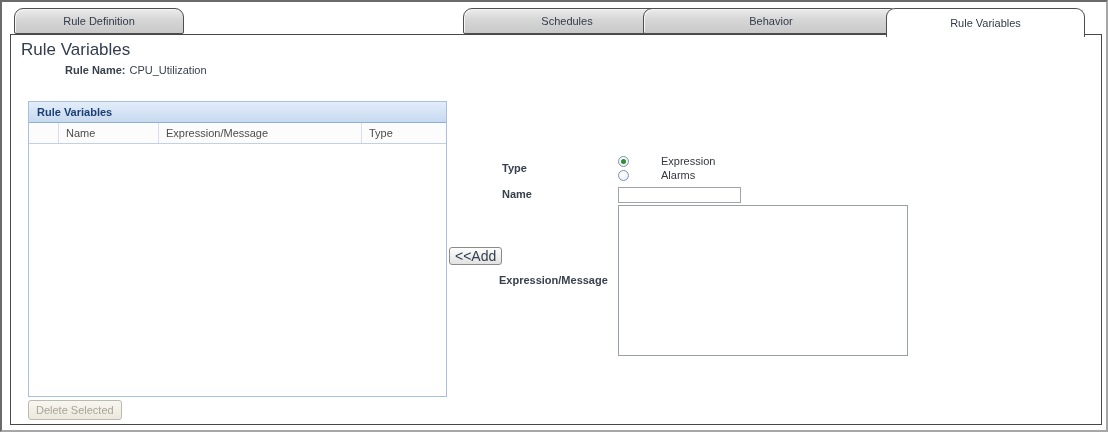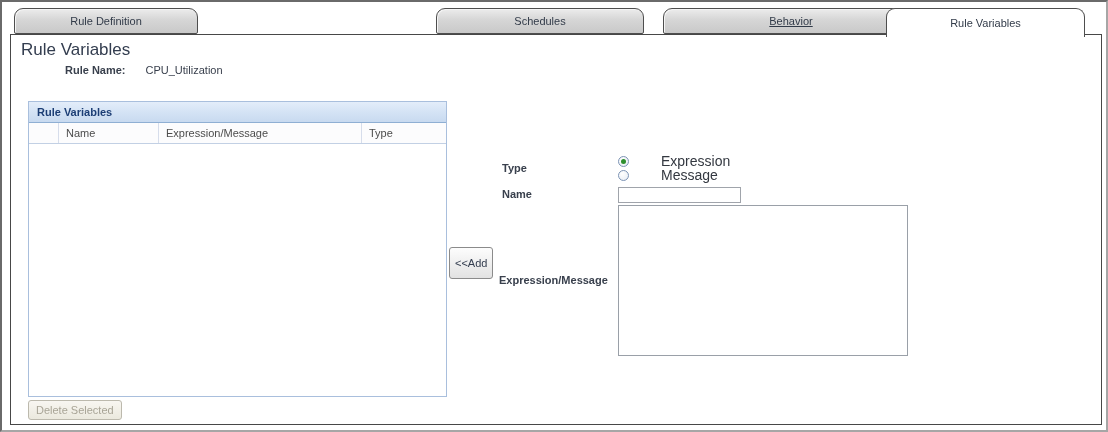--- a/index.html
+++ b/index.html
@@ -22,21 +22,21 @@
     height:29px; background:#fff; border-bottom:none;
     border-radius:9px 9px 0 0; z-index:5; box-shadow:none;
   }
   
   .content {
     position:absolute; left:8px; top:32px; width:1092px; height:391px;
     border:1px solid #474747; background:#fff; z-index:2;
   }
   .page-title { position:absolute; left:10px; top:5px; font-size:17px; color:#333d4f; }
   .meta-row { position:absolute; left:10px; font-size:11px; color:#39404d; }
-  .meta-row b { font-weight:bold; margin-right:20px;padding-left:44px; }
+  .meta-row b { font-weight:bold; margin-right:4px;padding-left:44px; }
   
   .panel {
     position:absolute; left:17px; top:66px; width:419px; height:296px;
     border:1px solid #a9bfdd; background:#fff; display:flex; flex-direction:column;
   }
   .panel-header {
     height:21px; line-height:20px; padding-left:8px;
     font-size:11px; font-weight:bold; color:#1c3e75;
     background:linear-gradient(180deg,#e3edfa 0%,#d3e2f4 55%,#c8daf0 100%);
     border-bottom:1px solid #8fafd3;
@@ -59,50 +59,50 @@
   .radio-row { position:absolute; left:607px; height:14px; display:flex; align-items:center; cursor:pointer; }
   .radio {
     width:11px; height:11px; border-radius:50%; border:1px solid #7d94b5;
     background:radial-gradient(circle at 35% 30%, #ffffff 0%, #eef2f7 70%, #d9e1ec 100%);
     display:inline-block; position:relative; margin-right:4px; flex:none;
   }
   .radio.selected::after {
     content:""; position:absolute; left:2px; top:2px; width:5px; height:5px;
     border-radius:50%; background:#2e8f2e;
   }
-  .radio-label { font-size:14px; color:#333840;padding-left:28px; }
+  .radio-label { font-size:11px; color:#333840;padding-left:28px; }
   .name-input {
     position:absolute; left:607px; top:152px; width:123px; height:16px;
     border:1px solid #a0a4ab; font-size:11px; padding:0 3px; background:#fff;
     font-family:"Liberation Sans",sans-serif;
   }
   .expr-area {
     position:absolute; left:607px; top:170px; width:290px; height:151px;
     border:1px solid #9aa0a8; resize:none; background:#fff;
     font-family:"Liberation Sans",sans-serif; font-size:11px;
   }
   .add-btn {
-    position:absolute; left:438px; top:212px; height:32px; padding:0 5px;
-    font-family:"Liberation Sans",sans-serif; font-size:11px; color:#333d4f;
+    position:absolute; left:438px; top:212px; height:18px; padding:0 5px;
+    font-family:"Liberation Sans",sans-serif; font-size:14px; color:#333d4f;
     border:1px solid #8b8b8b; border-radius:3px;
     background:linear-gradient(180deg,#fdfdfd,#e2e2e2); cursor:pointer;
   }
 </style>
 </head>
 <body>
 
 <div class="window">
 
-  <div class="tab" style="left:12px;width:184px;">
+  <div class="tab" style="left:12px;width:170px;">
       <span>Rule Definition</span>
     </div>
-  <div class="tab" style="left:434px;width:208px;">
+  <div class="tab" style="left:461px;width:208px;">
       <span>Schedules</span>
     </div>
-  <div class="tab" style="left:661px;width:256px;text-decoration:underline;">
+  <div class="tab" style="left:641px;width:256px;">
       <span>Behavior</span>
     </div>
   <div class="tab active" style="left:884px;width:199px;">
       <span>Rule Variables</span>
     </div>
 
   <div class="content">
 
     <div class="page-title">Rule Variables</div>
 
@@ -124,21 +124,21 @@
     <button class="delete-btn" disabled="">Delete Selected</button>
 
     <div class="lbl" style="left:491px;top:127px;">Type</div>
 
     <div class="radio-row" style="top:119px;">
       <span class="radio selected"></span>
       <span class="radio-label">Expression</span>
     </div>
     <div class="radio-row" style="top:133px;">
       <span class="radio"></span>
-      <span class="radio-label">Message</span>
+      <span class="radio-label">Alarms</span>
     </div>
 
     <div class="lbl" style="left:491px;top:153px;">Name</div>
     <input class="name-input" type="text" value="" style="">
 
     <button class="add-btn">&lt;&lt;Add</button>
 
     <div class="lbl" style="left:488px;top:239px;">Expression/Message</div>
     <textarea class="expr-area" style=""></textarea>
 

